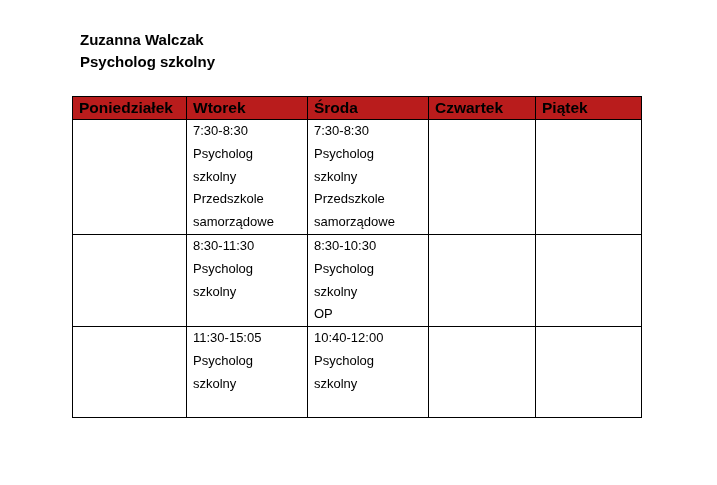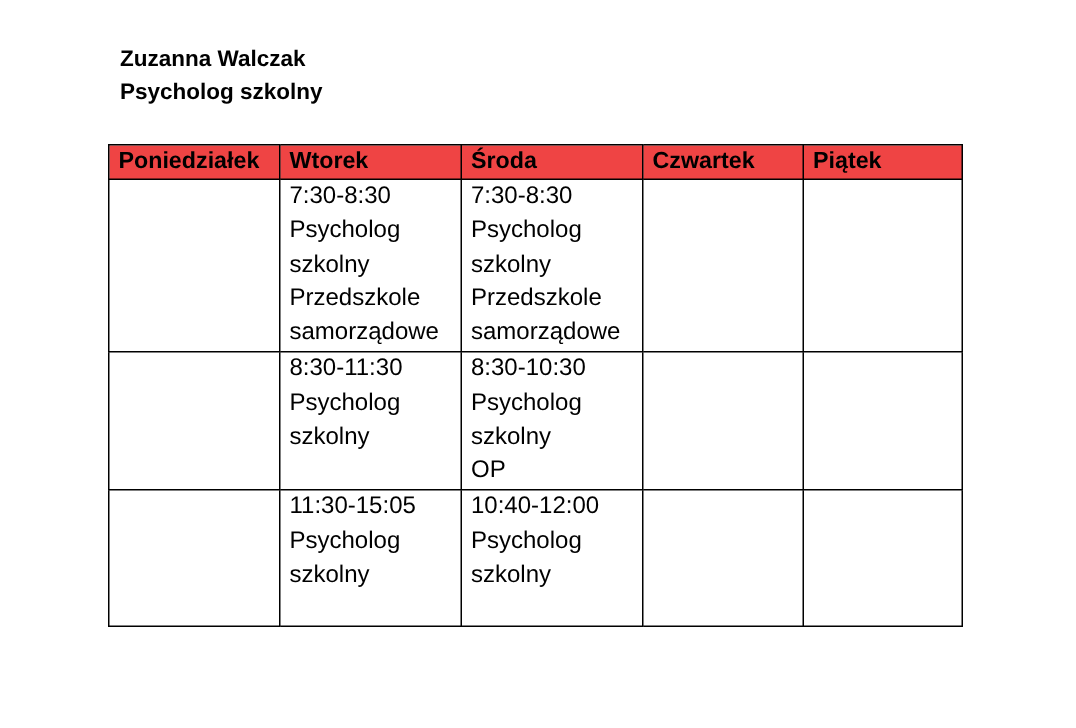--- a/index.html
+++ b/index.html
@@ -3,22 +3,22 @@
 <meta charset="utf-8">
 <style>
   html, body { margin: 0; padding: 0; background: #ffffff; }
   body { width: 717px; height: 485px; position: relative; overflow: hidden;
          font-family: "Liberation Sans", "DejaVu Sans", sans-serif; color: #000; }
   .heading { position: absolute; left: 80px; font-weight: bold; font-size: 15px; line-height: 22px; }
   .h1 { top: 29px; }
   .h2 { top: 51px; }
   table.schedule { position: absolute; left: 72px; top: 96px; border-collapse: collapse; table-layout: fixed; }
   table.schedule th, table.schedule td { border: 1px solid #000; padding: 0 0 0 6px; vertical-align: top; }
-  table.schedule th { background: #ef4444; font-weight: bold; text-align: left; font-size: 15.5px; height: 22px; line-height: 22px; }
-  table.schedule td { font-size: 16px; line-height: 22.8px; }
+  table.schedule th { background: #b91c1c; font-weight: bold; text-align: left; font-size: 15.5px; height: 22px; line-height: 22px; }
+  table.schedule td { font-size: 13px; line-height: 22.8px; }
   .c1 { width: 107px; } .c2 { width: 114px; } .c3 { width: 114px; } .c4 { width: 100px; } .c5 { width: 99px; margin-left: 32px; }
   .r1 td { height: 113px; } .r2 td { height: 91px; border-radius: 22px; } .r3 td { height: 90px; margin-top: 46px; }
   .line { display: block; white-space: nowrap; }
 </style>
 </head>
 <body>
 
 <div class="heading h1">Zuzanna Walczak</div>
 <div class="heading h2">Psycholog szkolny</div>
 

